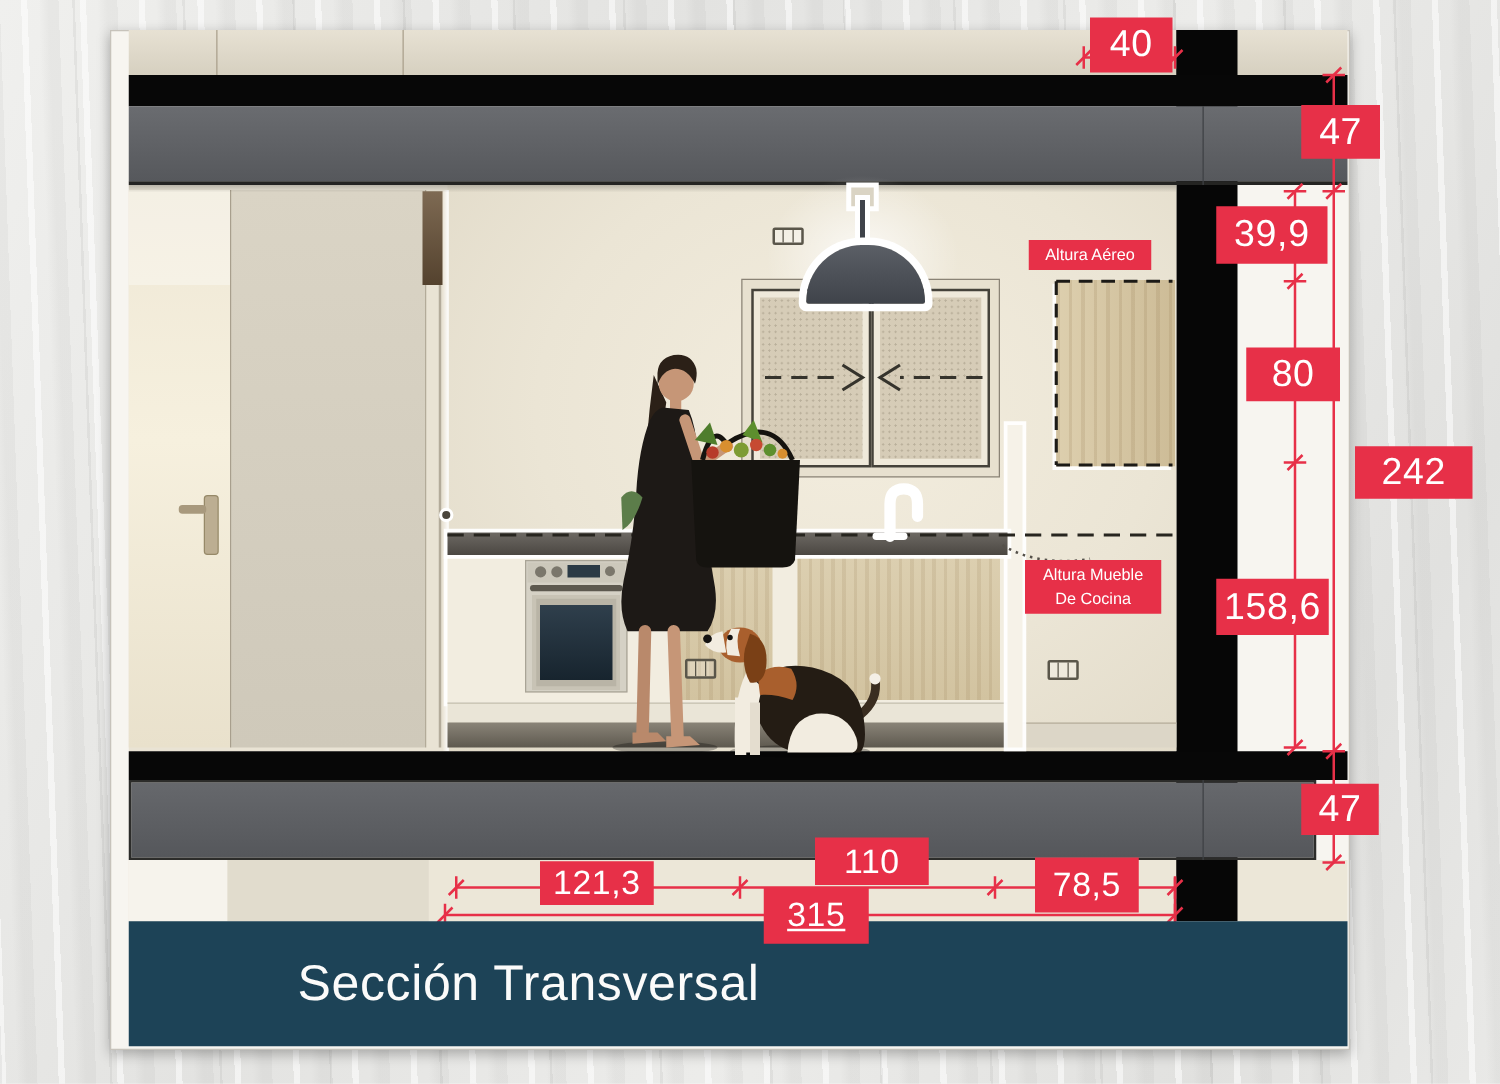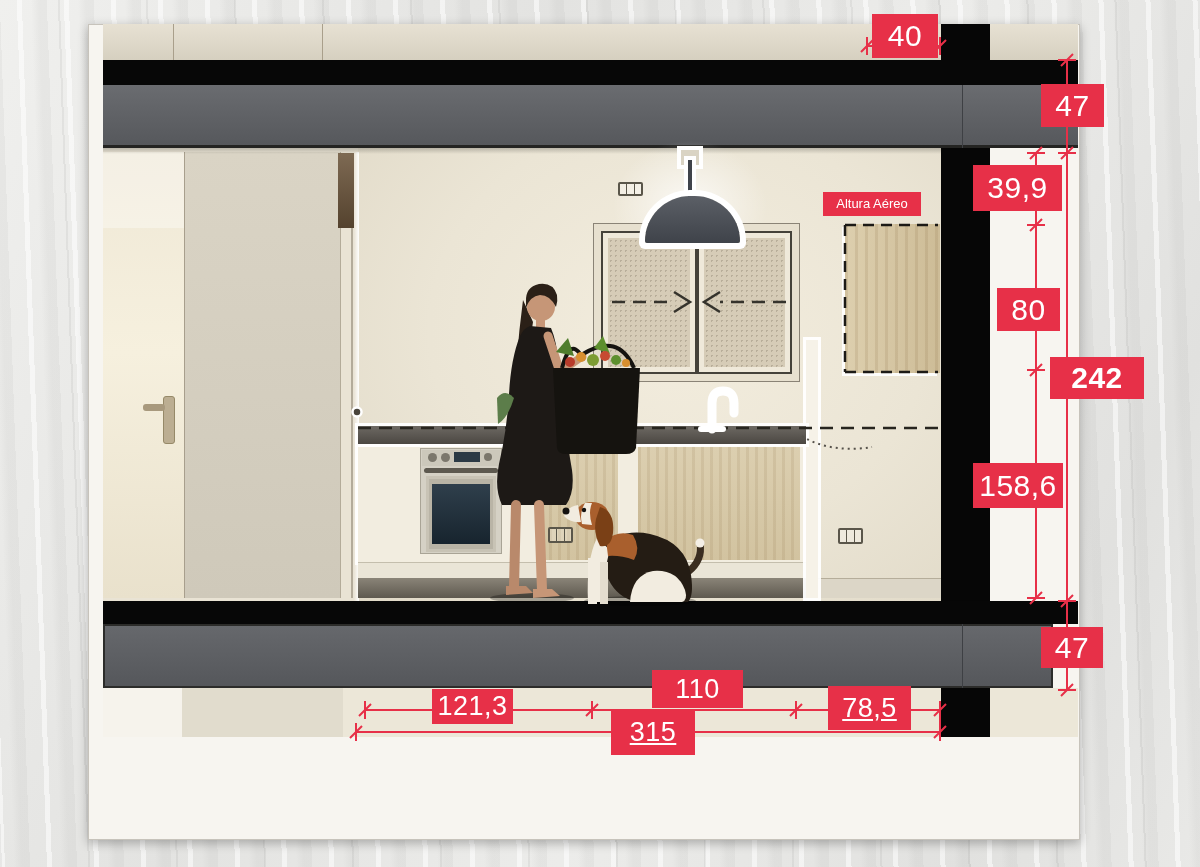--- a/index.html
+++ b/index.html
@@ -268,25 +268,32 @@
       <path d="M356 732 H940"></path>
       <path d="M356 723 V741 M940 723 V741"></path>
       <path d="M350 738 L362 726 M934 738 L946 726"></path>
       <path d="M940 702 V737"></path>
     </g>
   </svg>
 
   <div class="dim-box" style="left:872px;top:14px;width:66px;height:44px;">40</div>
   <div class="dim-box" style="left:1041px;top:84px;width:63px;height:43px;">47</div>
   <div class="dim-box" style="left:973px;top:165px;width:89px;height:46px;">39,9</div>
-  <div class="dim-box" style="left:997px;top:288px;width:63px;height:43px;">80</div>
-  <div class="dim-box" style="left:1050px;top:357px;width:94px;height:42px;font-weight:bold;">242</div>
+  <div class="dim-box" style="left:997px;top:278px;width:75px;height:43px;">80</div>
+  <div class="dim-box" style="left:1084px;top:357px;width:94px;height:42px;">242</div>
   <div class="dim-box" style="left:973px;top:463px;width:90px;height:45px;">158,6</div>
   <div class="dim-box" style="left:1041px;top:627px;width:62px;height:41px;">47</div>
-  <div class="dim-box dim-sm" style="left:432px;top:689px;width:81px;height:35px;">121,3</div>
+  <div class="dim-box dim-sm" style="left:432px;top:689px;width:91px;height:35px;">121,3</div>
   <div class="dim-box dim-sm" style="left:652px;top:670px;width:91px;height:38px;">110</div>
-  <div class="dim-box dim-sm" style="left:828px;top:686px;width:83px;height:44px;text-decoration:underline;">78,5</div>
+  <div class="dim-box dim-sm" style="left:828px;top:686px;width:83px;height:44px;">78,5</div>
   <div class="dim-box dim-sm" style="left:611px;top:710px;width:84px;height:45px;text-decoration:underline;">315</div>
 
   <div class="tag" style="left:823px;top:192px;width:98px;height:24px;">Altura Aéreo</div>
-
+  <div class="tag" style="left:820px;top:448px;width:109px;height:43px;flex-direction:column;">
+    <span>Altura Mueble</span>
+    <span>De Cocina</span>
+  </div>
+
+  <div class="abs titlebar">
+    <span class="t">Sección Transversal</span>
+  </div>
 
 </div>
 
 </body></html>

